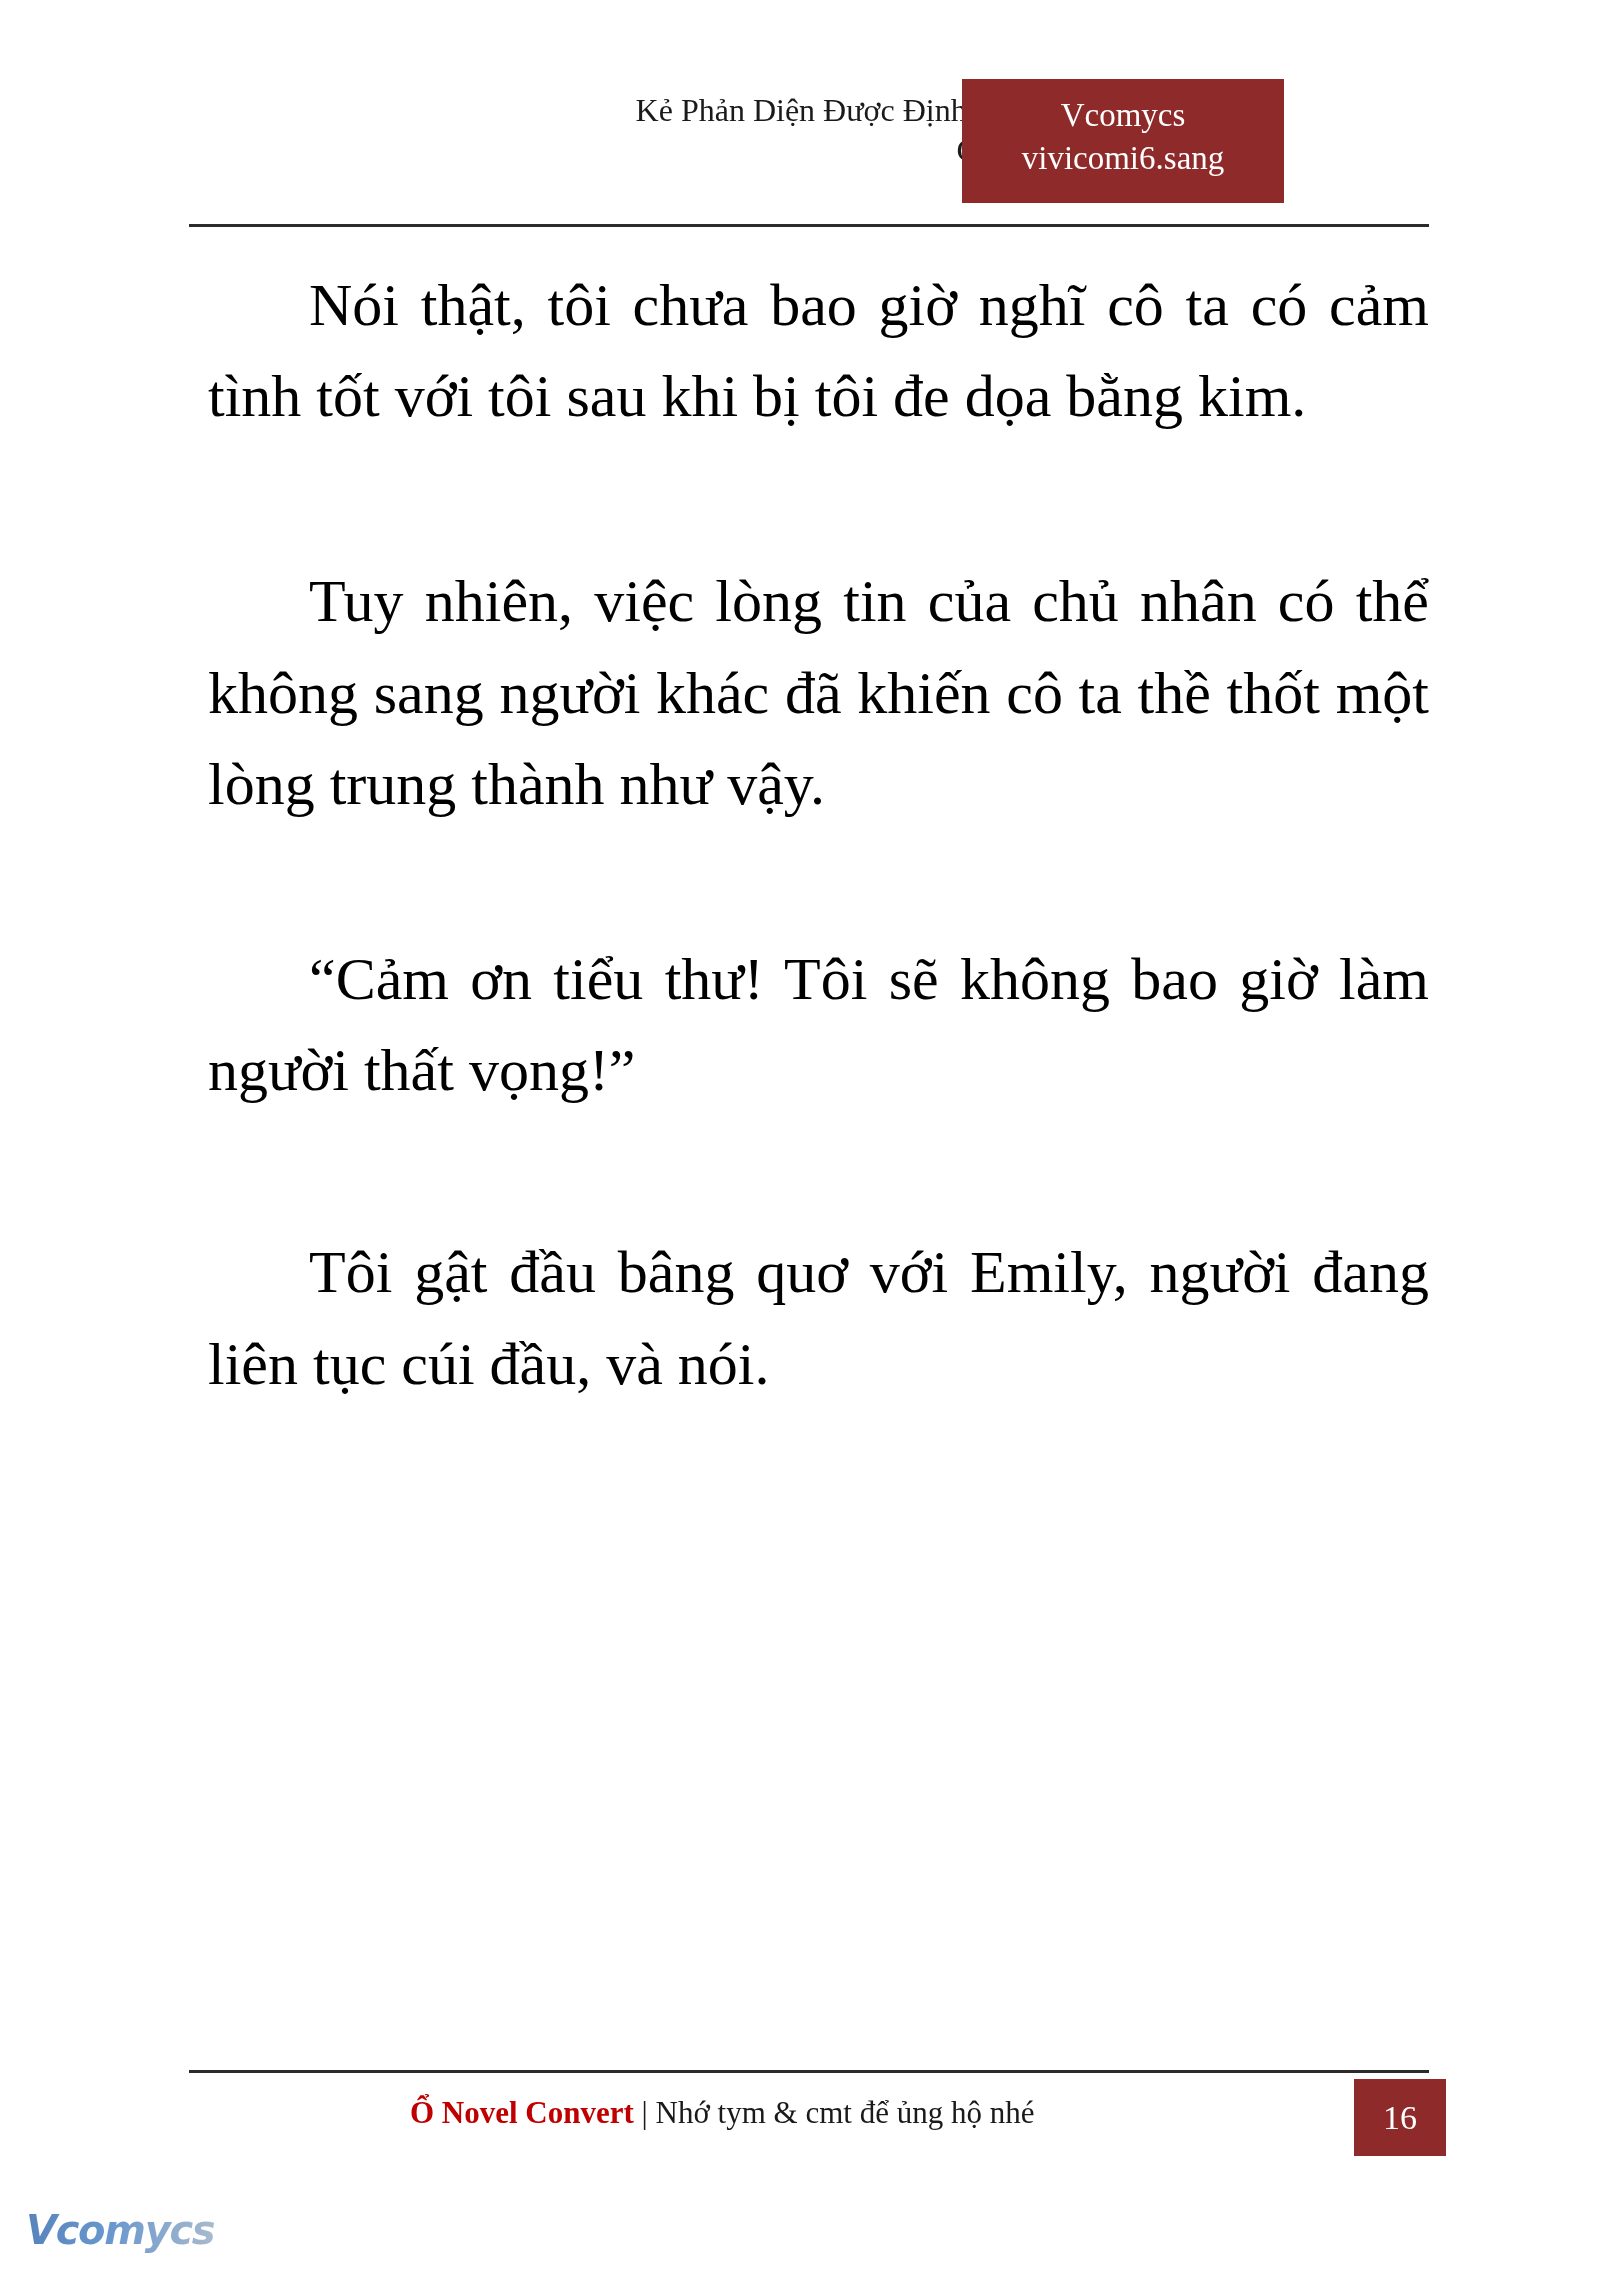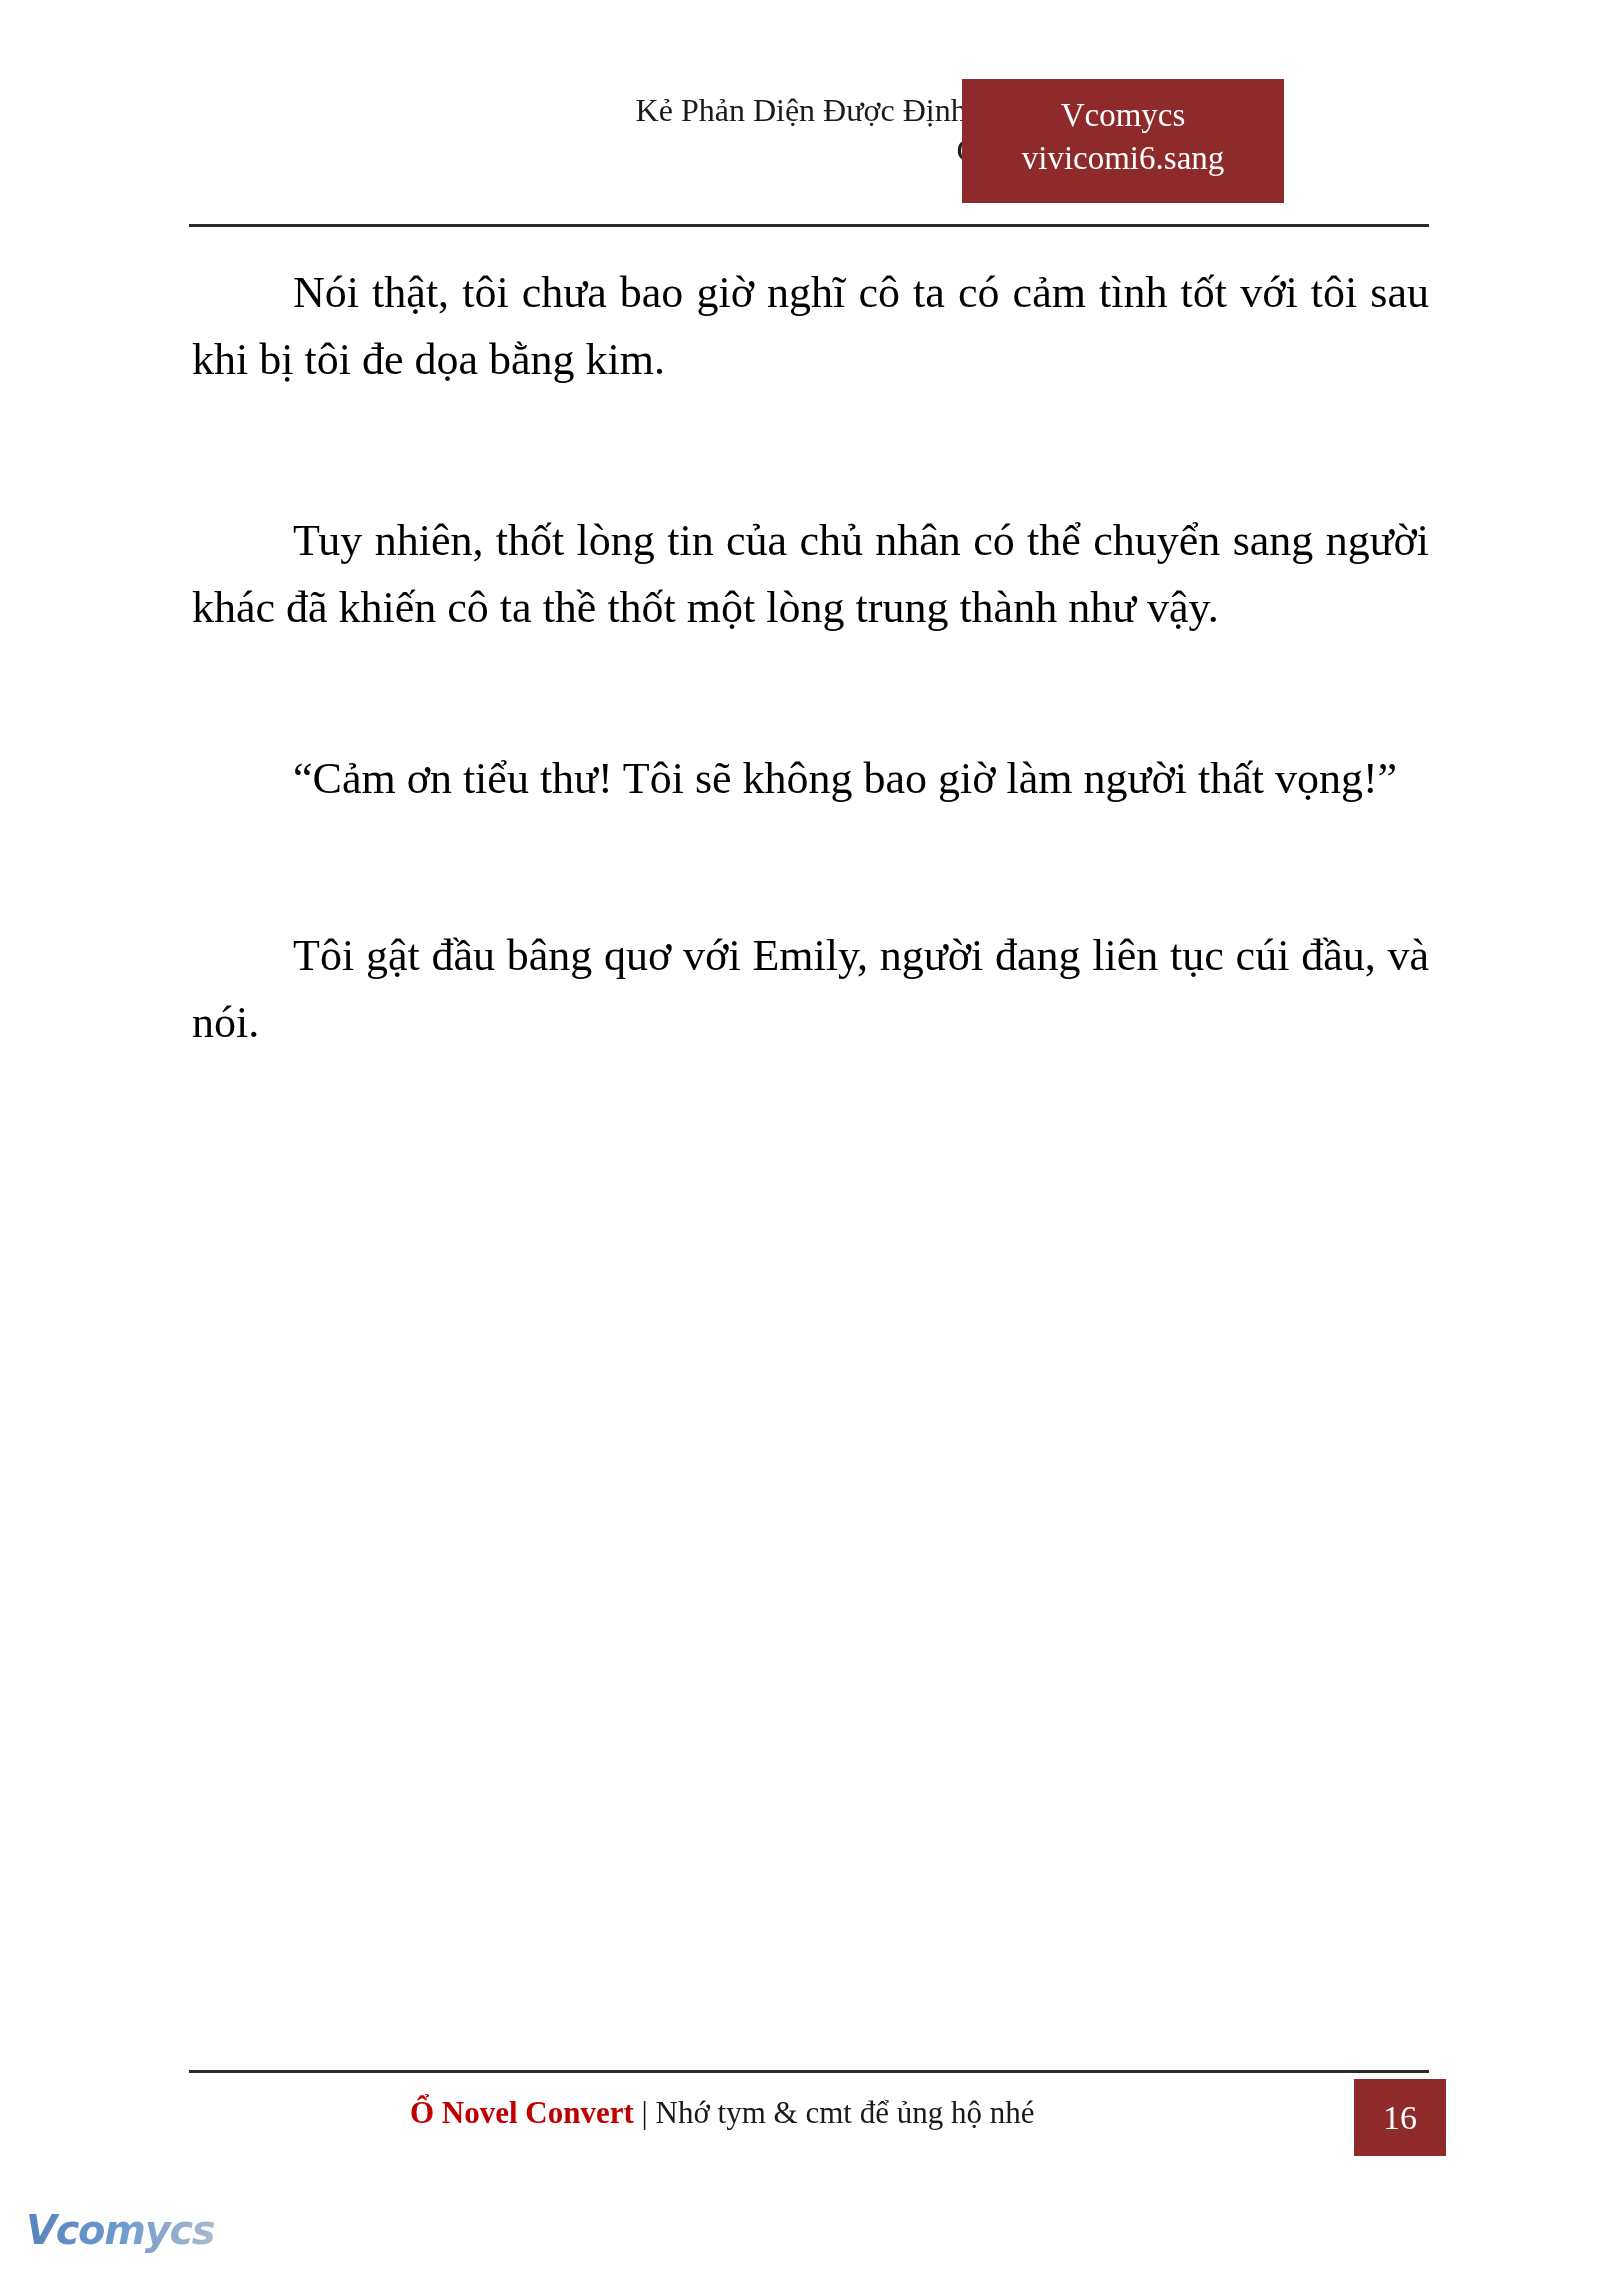--- a/index.html
+++ b/index.html
@@ -80,22 +80,22 @@
   }
 
   
   .content {
     position: absolute;
     left: 192px;
     top: 260px;
     width: 1237px;
   }
   p.para {
-    margin: 0 0 0 0;
-    font-size: 44px;
+    margin: 0 0 0 16px;
+    font-size: 60px;
     line-height: 1.52;
     text-align: justify;
     text-indent: 101px;
     color: #000000;
   }
   p.para.last-line-left {
     text-align-last: left;
   }
   .gap-1 { height: 114px; }
   .gap-2 { height: 104px; }
@@ -184,21 +184,21 @@
     <div class="header-badge">
       <span class="b1">Vcomycs</span>
       <span class="b2">vivicomi6.sang</span>
     </div>
   </div>
   <div class="header-rule"></div>
 
   <div class="content">
     <p class="para last-line-left">Nói thật, tôi chưa bao giờ nghĩ cô ta có cảm tình tốt với tôi sau khi bị tôi đe dọa bằng kim.</p>
     <div class="gap-1"></div>
-    <p class="para last-line-left">Tuy nhiên, thốt lòng tin của chủ nhân có thể chuyển sang người khác đã khiến cô ta thề thốt một lòng trung thành như vậy.</p>
+    <p class="para last-line-left">Tuy nhiên, việc lòng tin của chủ nhân có thể không sang người khác đã khiến cô ta thề thốt một lòng trung thành như vậy.</p>
     <div class="gap-2"></div>
     <p class="para last-line-left">“Cảm ơn tiểu thư! Tôi sẽ không bao giờ làm người thất vọng!”</p>
     <div class="gap-3"></div>
     <p class="para last-line-left">Tôi gật đầu bâng quơ với Emily, người đang liên tục cúi đầu, và nói.</p>
   </div>
 
   <div class="footer-rule"></div>
   <div class="footer">
     <div class="footer-text">
       <span class="footer-brand">Ổ Novel Convert</span>

